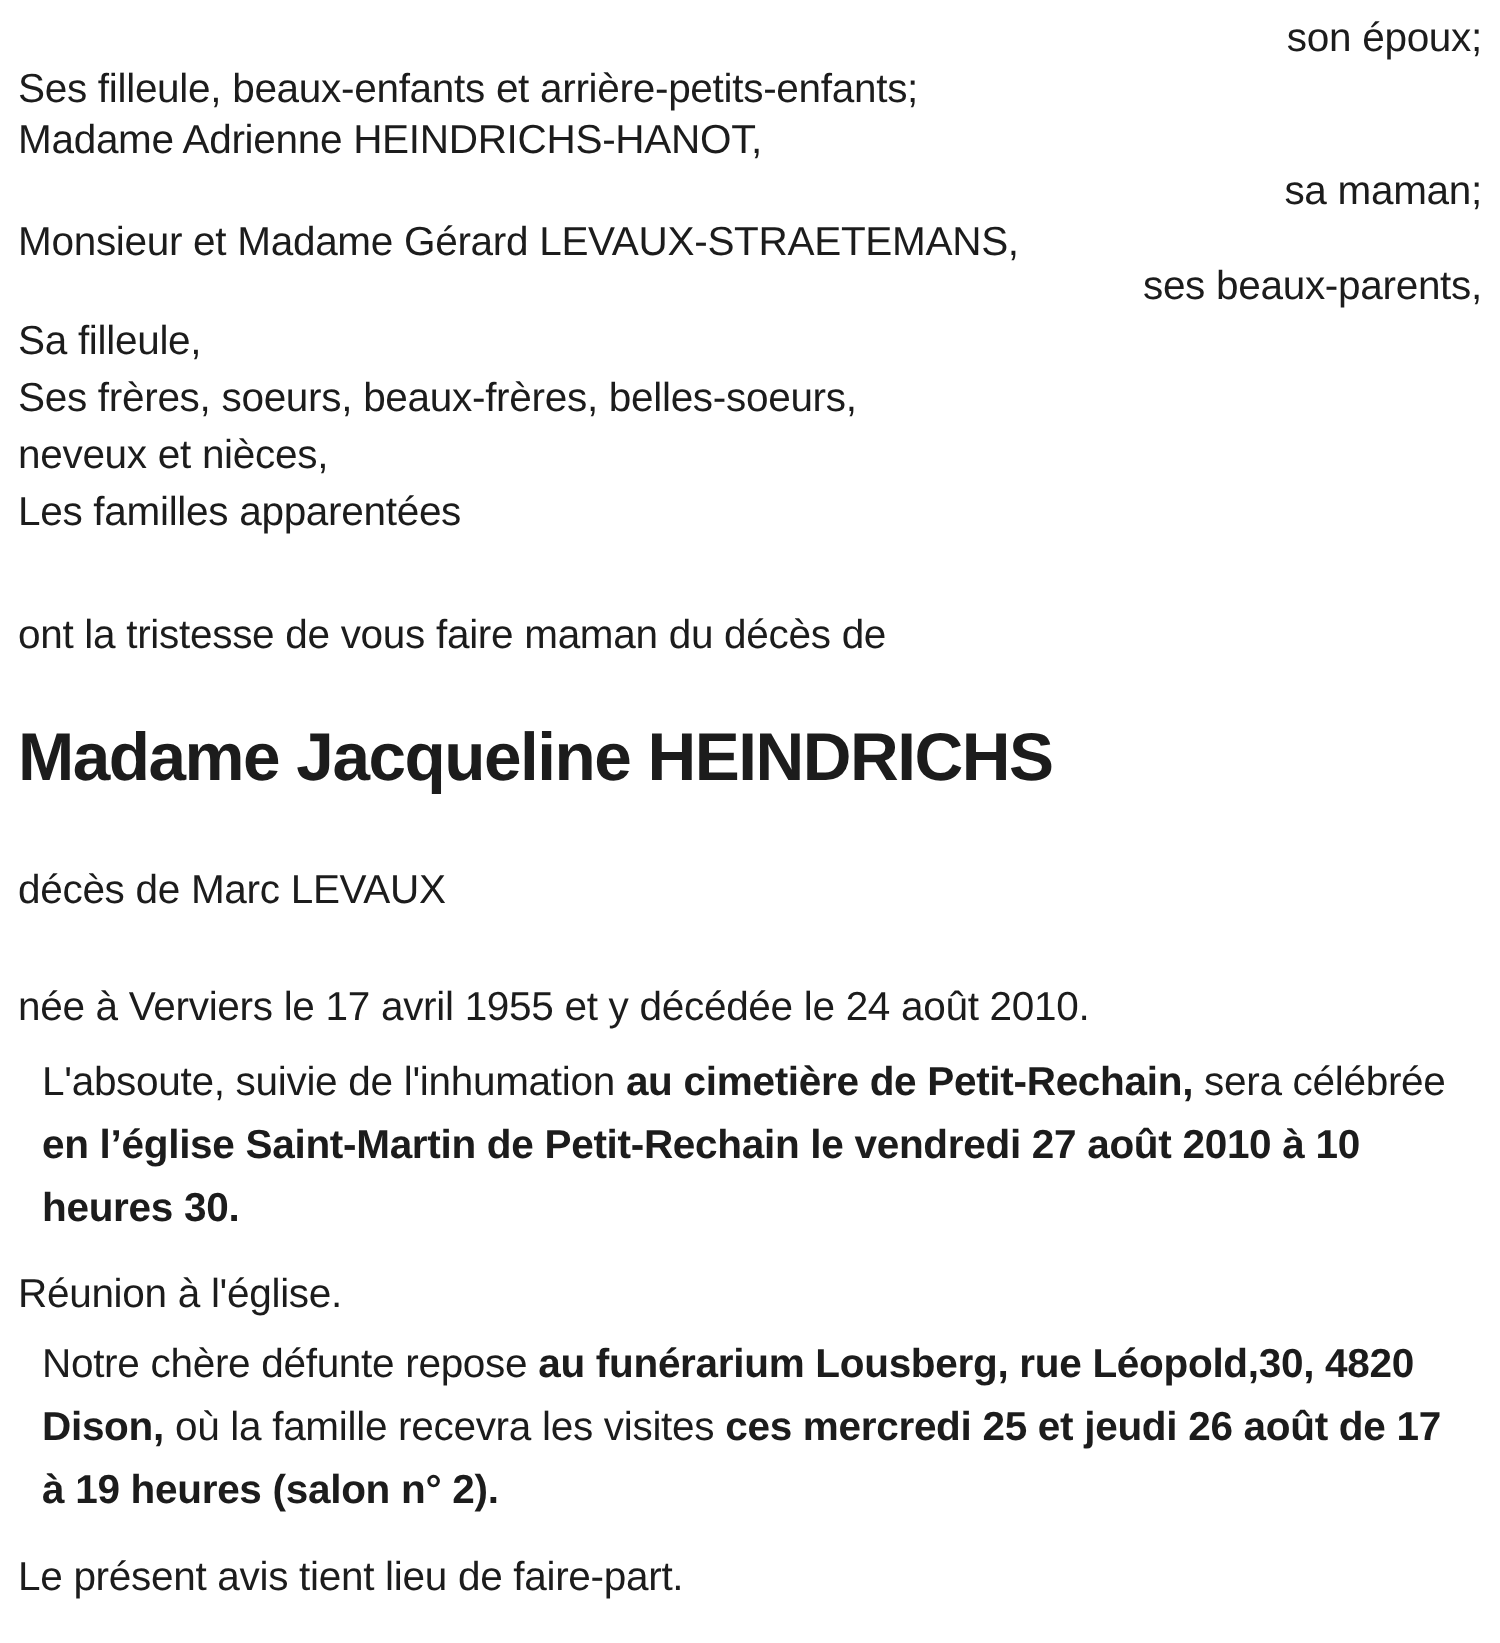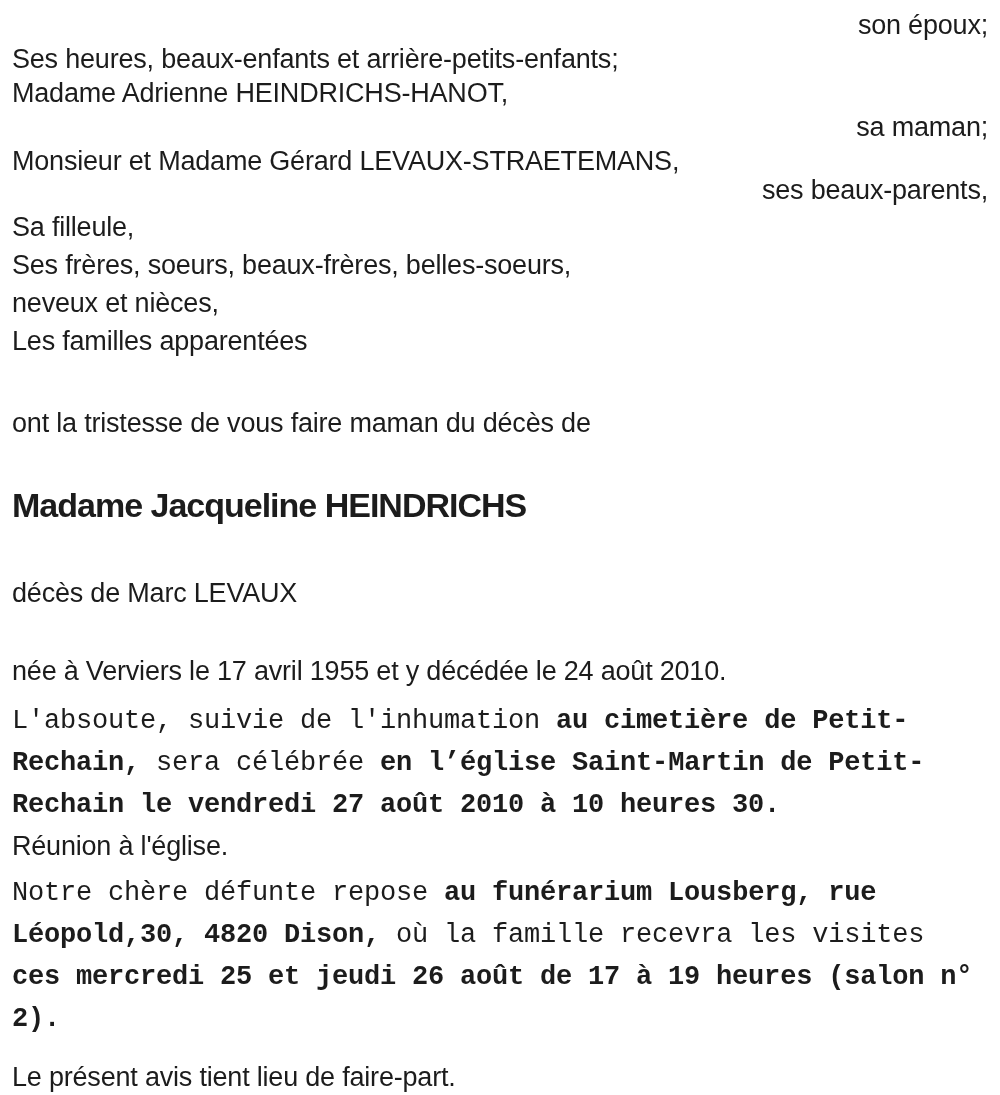--- a/index.html
+++ b/index.html
@@ -35,21 +35,21 @@
   }
   .fam-b-first {
     margin-top: 6px;
   }
   .intro-line {
     margin-top: 44px;
     line-height: 38px;
   }
   .deceased-name {
     margin-top: 40px;
-    font-size: 34px;
+    font-size: 45px;
     font-weight: bold;
     line-height: 46px;
     letter-spacing: -1px;
   }
   .spouse-line {
     margin-top: 46px;
     line-height: 38px;
   }
   .birth-death-line {
     margin-top: 40px;
@@ -66,29 +66,29 @@
   .para-2 {
     margin-top: 6px;
   }
   .closing-line {
     margin-top: 16px;
     line-height: 42px;
   }
   .seg-bold {
     font-weight: bold;
   }
-  p { margin: 0; font-family: Liberation Mono, monospace; }
+  p { margin: 16px; }
 </style>
 </head>
 <body>
 
 <div class="doc">
 
   <div class="fam-line fam-right">son époux;</div>
-  <div class="fam-line">Ses heures, beaux-enfants et arrière-petits-enfants;</div>
+  <div class="fam-line">Ses filleule, beaux-enfants et arrière-petits-enfants;</div>
   <div class="fam-line">Madame Adrienne HEINDRICHS-HANOT,</div>
   <div class="fam-line fam-right">sa maman;</div>
   <div class="fam-line">Monsieur et Madame Gérard LEVAUX-STRAETEMANS,</div>
   <div class="fam-line fam-right fam-tight">ses beaux-parents,</div>
   <div class="fam-b fam-b-first">Sa filleule,</div>
   <div class="fam-b">Ses frères, soeurs, beaux-frères, belles-soeurs,</div>
   <div class="fam-b">neveux et nièces,</div>
   <div class="fam-b">Les familles apparentées</div>
 
   <div class="intro-line">ont la tristesse de vous faire maman du décès de</div>

